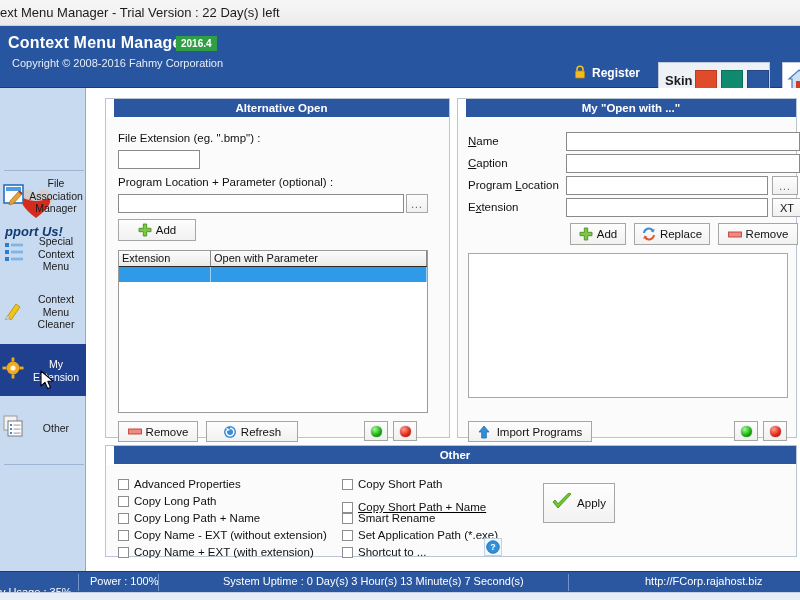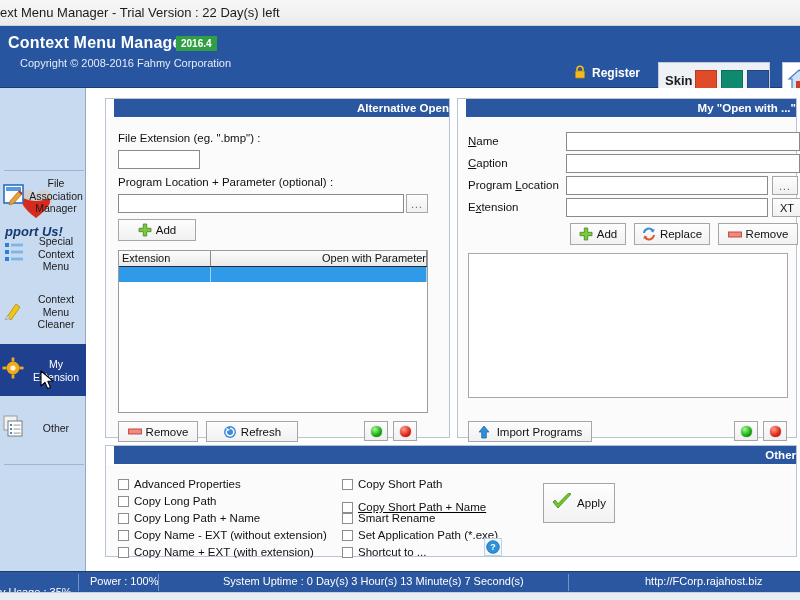--- a/index.html
+++ b/index.html
@@ -32,21 +32,21 @@
     position: absolute; left: 8px; top: 8px;
     font-size: 16px; font-weight: bold; color: #ffffff;
     letter-spacing: .2px; white-space: nowrap;
   }
   #appheader .verbadge {
     position: absolute; left: 176px; top: 10px;
     background: #2f9e44; color: #fff; font-size: 10px; font-weight: bold;
     padding: 2px 5px 2px 5px; white-space: nowrap;
   }
   #appheader .copy {
-    position: absolute; left: 20px; top: 31px;
+    position: absolute; left: 12px; top: 31px;
     font-size: 11px; color: #e6ecf7; white-space: nowrap;
   }
   .hdrlink {
     position: absolute; font-size: 12px; font-weight: bold; color: #ffffff;
     white-space: nowrap;
   }
   #register-link { left: 592px; top: 40px; }
   #buynow-link   { left: 592px; top: 61px; }
   .hdricon { position: absolute; width: 14px; height: 14px; }
   #lock-icon  { left: 573px; top: 39px; }
@@ -94,21 +94,21 @@
   .navitem .nico { position: absolute; left: 2px; top: 50%; transform: translateY(-50%); }
   #down-arrow-icon { position: absolute; left: 26px; top: 500px; }
 
   
   #content { position: absolute; left: 87px; top: 88px; width: 713px; height: 483px; background: #ffffff; }
 
   .panel { position: absolute; background: #ffffff; border: 1px solid #b9c4d4; }
   .panel > .phdr {
     position: absolute; left: 8px; top: 0; right: 0; height: 18px;
     background: #2b57a0; color: #ffffff;
-    font-size: 11.5px; font-weight: bold; text-align: right; line-height: 18px;
+    font-size: 11.5px; font-weight: bold; text-align: center; line-height: 18px;
   }
   .panel > .pbody { position: absolute; left: 0; top: 19px; right: 0; bottom: 0; background: #fbfbfb; }
 
   #panel-alt  { left: 18px;  top: 10px;  width: 345px; height: 340px; }
   #panel-my   { left: 370px; top: 10px;  width: 340px; height: 340px; }
   #panel-other{ left: 18px;  top: 357px; width: 692px; height: 112px; }
 
   .flabel { position: absolute; font-size: 11.5px; color: #101010; white-space: nowrap; }
   .flabel u { text-decoration: underline; }
   .tinput {
@@ -353,21 +353,21 @@
           <svg width="14" height="14" viewBox="0 0 14 14">
             <path d="M5.3 1 H8.7 V5.3 H13 V8.7 H8.7 V13 H5.3 V8.7 H1 V5.3 H5.3 Z" fill="#7ac943" stroke="#4e8f22" stroke-width=".9"></path>
           </svg>
         </span>
         <span>Add</span>
       </div>
 
       <div class="grid" id="alt-grid" style="left:12px; top:132px; width:310px; height:163px;">
         <div class="ghead">
           <div class="gcell" style="width:92px;">Extension</div>
-          <div class="gcell" style="width:216px;text-align:right;">Open with Parameter</div>
+          <div class="gcell" style="width:216px;">Open with Parameter</div>
         </div>
         <div class="grow sel">
           <div class="gcell" style="width:92px;"></div>
           <div class="gcell" style="width:216px;"></div>
         </div>
       </div>
 
       <div class="btn" id="alt-remove-button" style="left:12px; top:303px; width:80px; height:21px;">
         <span class="bico">
           <svg width="14" height="9" viewBox="0 0 14 9">

